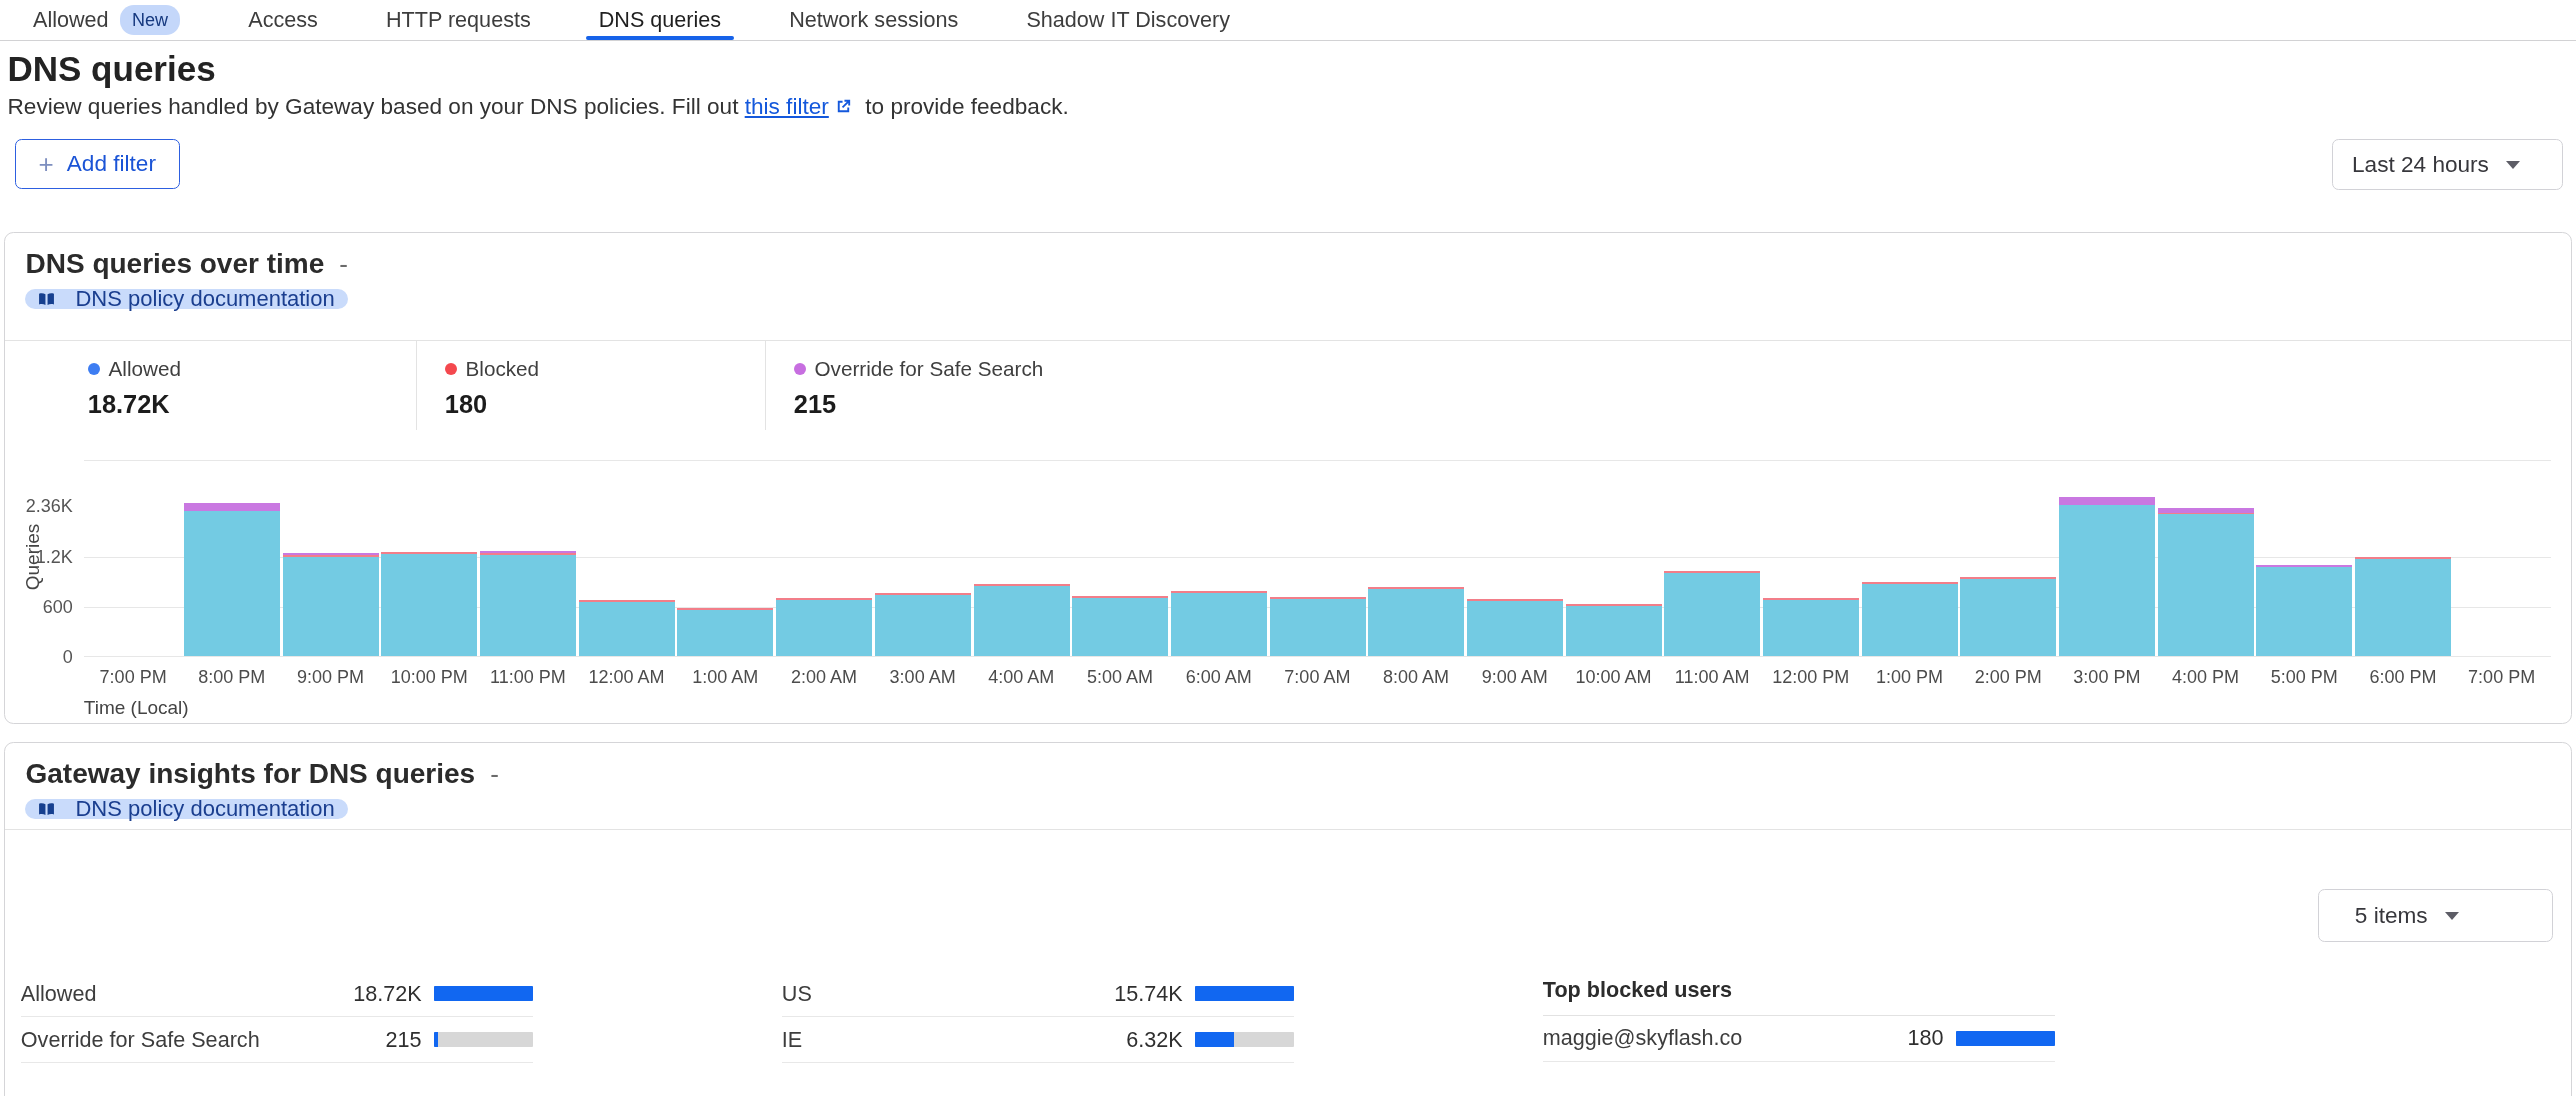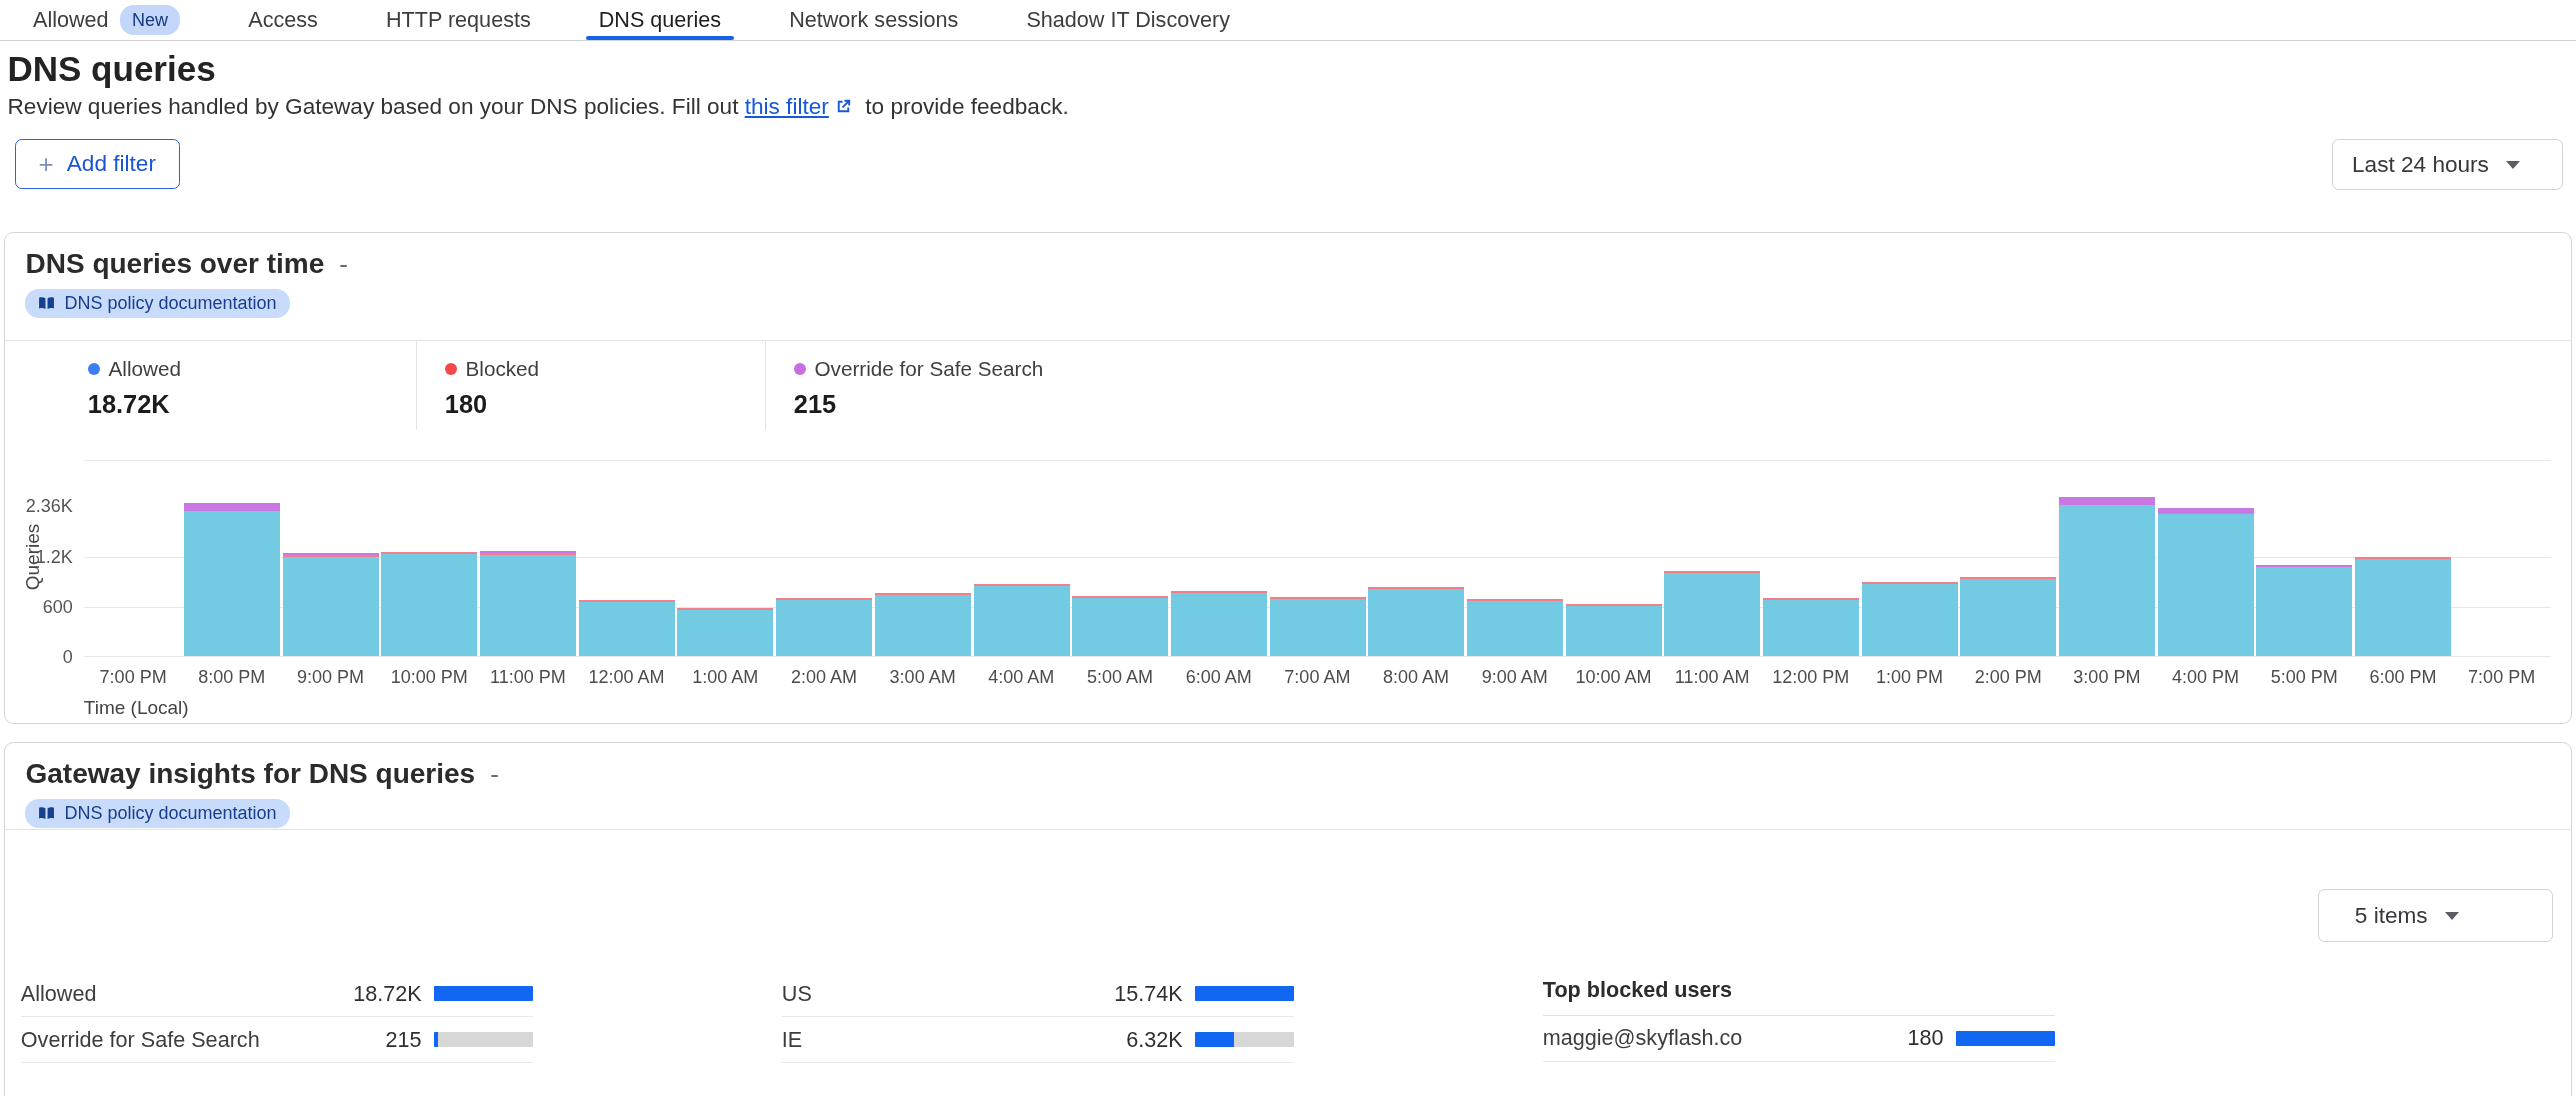--- a/index.html
+++ b/index.html
@@ -39,23 +39,23 @@
   .sel-items { left:2313px; top:146px; width:235px; height:53px;padding-left:36px; }
 
   
   .card { position:absolute; left:3.8px; width:2568px; background:#fff;
     border:0.9px solid #d5d5d8; border-radius:9.4px; }
   .card-chart { top:232px; height:492px; }
   .card-insights { top:742px; height:414px; }
   .card-title { position:absolute; left:20.7px; top:15px; font-size:28px; font-weight:700;
     color:#2b2b2b; display:flex; align-items:center; gap:15px; }
   .collapse { font-size:26px; font-weight:400; color:#6b6b6b; cursor:pointer; }
-  .doc-badge { position:absolute; left:20.7px; top:56px; height:29px; background:#c9dbfb;
-    color:#1a3e8f; border-radius:14px; display:inline-flex; align-items:center; gap:9px;
-    padding:0 13px; font-size:18px; cursor:pointer; }
+  .doc-badge { position:absolute; left:20.7px; top:56px; height:20px; background:#c9dbfb;
+    color:#1a3e8f; border-radius:14px; display:inline-flex; align-items:center; gap:20px;
+    padding:0 13px; font-size:22px; cursor:pointer; }
   .doc-badge svg { width:17px; height:17px; fill:#17408f; }
 
   
   .legend { position:absolute; left:0; top:107px; width:2567px; height:90px;
     border-top:0.9px solid #e3e3e3; display:flex; }
   .legend-cell { padding:16px 0 0 28px; display:flex; flex-direction:column; }
   .legend-cell.c0 { width:411px; padding-left:83px; }
   .legend-cell.c1 { width:349px; border-left:0.9px solid #e3e3e3; }
   .legend-cell.c2 { flex:1; border-left:0.9px solid #e3e3e3; }
   .legend-top { display:flex; align-items:center; gap:8.5px; font-size:20.7px; color:#3f3f3f; }

